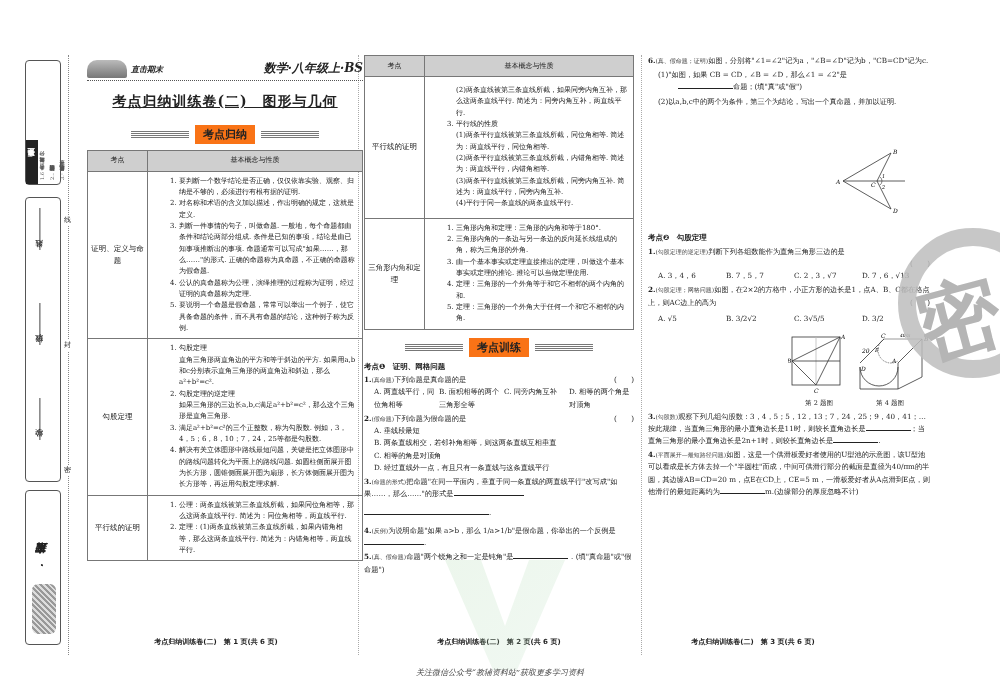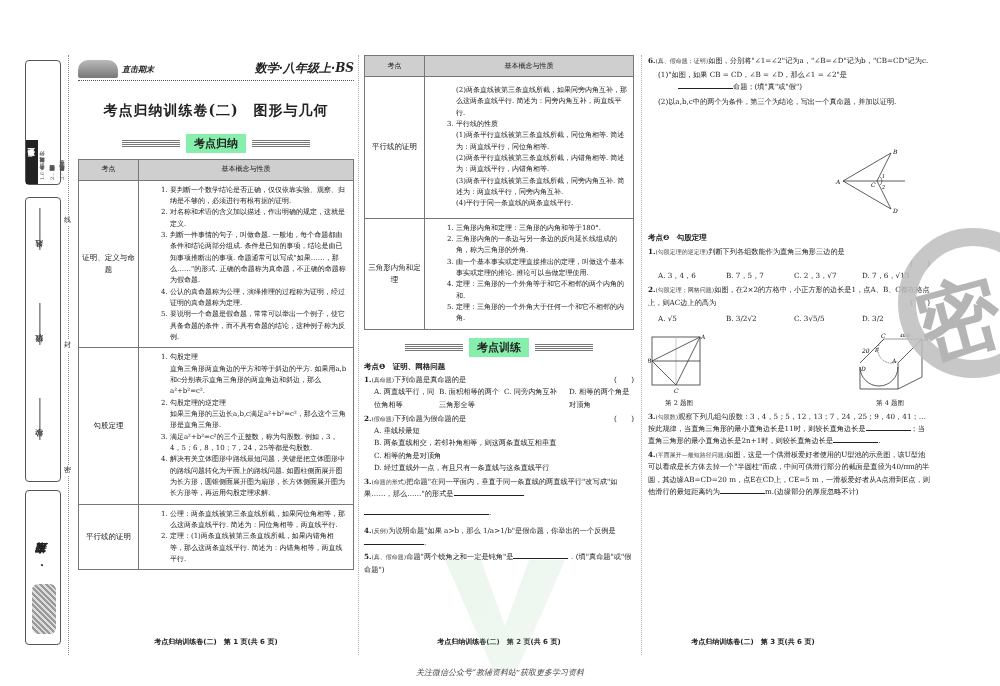--- a/index.html
+++ b/index.html
@@ -17,34 +17,34 @@
   .notes-lines span { writing-mode: vertical-rl; transform: rotate(180deg); }
   .info-field { position: absolute; left: 8px; writing-mode: vertical-rl; transform: rotate(180deg); font-size: 8px; font-family: "DejaVu Sans", sans-serif; display: flex; align-items: center; gap: 4px; }
   .info-field .line { display: inline-block; width: 1px; height: 42px; background: #444; }
   .brand-text { position: absolute; left: 8px; top: 6px; font-size: 11px; font-weight: bold; font-style: italic; writing-mode: vertical-rl; transform: rotate(180deg); height: 70px; }
   .brand-logo { position: absolute; left: 6px; bottom: 10px; width: 24px; height: 50px; border-radius: 6px; background: repeating-linear-gradient(45deg,#999 0 2px,#ddd 2px 4px); }
   .cut-line { position: absolute; left: 68px; top: 55px; height: 600px; border-left: 1px dotted #888; }
   .cut-label { position: absolute; left: 64px; font-size: 7px; background: #fff; font-family: "DejaVu Sans", sans-serif; }
 
   
   .col { position: absolute; top: 55px; }
-  .col1 { left: 78px; width: 276px; }
+  .col1 { left: 87px; width: 276px; }
   .col2 { left: 364px; width: 270px; }
   .col3 { left: 648px; width: 282px; }
   .vsep { position: absolute; top: 55px; height: 600px; border-left: 1px dotted #aaa; }
 
   .header-bar { display: flex; justify-content: space-between; align-items: flex-end; border-bottom: 1px dotted #555; height: 26px; padding-bottom: 2px; }
   .header-logo { display: flex; align-items: center; gap: 4px; }
   .logo-wave { width: 40px; height: 18px; border-radius: 10px 10px 2px 2px; background: linear-gradient(180deg,#bbb,#777); }
   .logo-text { font-size: 8px; font-style: italic; font-weight: bold; }
   .header-subject { font-size: 12px; font-style: italic; font-weight: bold; }
-  .doc-title { text-align: center; font-size: 14px; font-weight: bold; margin-top: 19px; letter-spacing: 1px; }
+  .doc-title { text-align: center; font-size: 14px; font-weight: bold; margin-top: 10px; letter-spacing: 1px; text-decoration: underline; }
   .section-banner { display: flex; align-items: center; justify-content: center; gap: 6px; margin: 12px 0 6px; }
   .banner-rule { width: 58px; height: 7px; background: repeating-linear-gradient(180deg,#777 0 1px,#fff 1px 2px); }
-  .banner-label { font-family: "DejaVu Sans", sans-serif; font-weight: bold; font-size: 11px; background: #86efac; padding: 1px 8px; }
+  .banner-label { font-family: "DejaVu Sans", sans-serif; font-weight: bold; font-size: 11px; background: #f97316; padding: 1px 8px; }
 
   table.kt { width: 100%; border-collapse: collapse; border: 1.5px solid #444; }
   table.kt th { background: #cfcfcf; font-family: "DejaVu Sans", sans-serif; font-weight: normal; font-size: 7px; height: 21px; border: 1px solid #777; }
   table.kt td { border: 1px solid #777; vertical-align: middle; }
   td.kp { width: 60px; text-align: center; font-family: "DejaVu Sans", sans-serif; font-size: 7.5px; padding: 2px; }
   td.content { padding: 4px 6px 4px 22px; font-size: 7px; line-height: 1.62; }
   .item { padding-left: 9px; text-indent: -9px; }
   .sub { padding-left: 9px; }
 
   .page-footer { position: absolute; top: 637px; font-family: "DejaVu Sans", sans-serif; font-size: 7px; font-weight: bold; text-align: center; }
@@ -274,21 +274,21 @@
     <span class="num">2.</span><span class="tag">(勾股定理；网格问题)</span><span>如图，在2×2的方格中，小正方形的边长是1，点A、B、C都在格点上，则AC边上的高为</span>
     <span class="paren">(　　)</span>
   </div>
   <div class="opts4" style="margin-top:4px;">
     <span>A. √5</span>
     <span>B. 3/2√2</span>
     <span>C. 3√5/5</span>
     <span>D. 3/2</span>
   </div>
 
-  <div style="display:flex;justify-content:space-between;margin-top:8px;">
+  <div style="display:flex;justify-content:flex-end;margin-top:8px;">
     <div style="text-align:center;">
       <svg width="62" height="62" viewBox="0 0 62 62">
         <rect x="4" y="4" width="48" height="48" fill="none" stroke="#333" stroke-width="0.8"></rect>
         <line x1="28" y1="4" x2="28" y2="52" stroke="#bbb" stroke-width="0.8"></line>
         <line x1="4" y1="28" x2="52" y2="28" stroke="#333" stroke-width="0.8"></line>
         <line x1="52" y1="4" x2="4" y2="28" stroke="#333" stroke-width="0.8"></line>
         <line x1="52" y1="4" x2="28" y2="52" stroke="#333" stroke-width="0.8"></line>
         <line x1="4" y1="28" x2="28" y2="52" stroke="#333" stroke-width="0.8"></line>
         <text x="53" y="6" font-size="6">A</text>
         <text x="-1" y="30" font-size="6">B</text>

